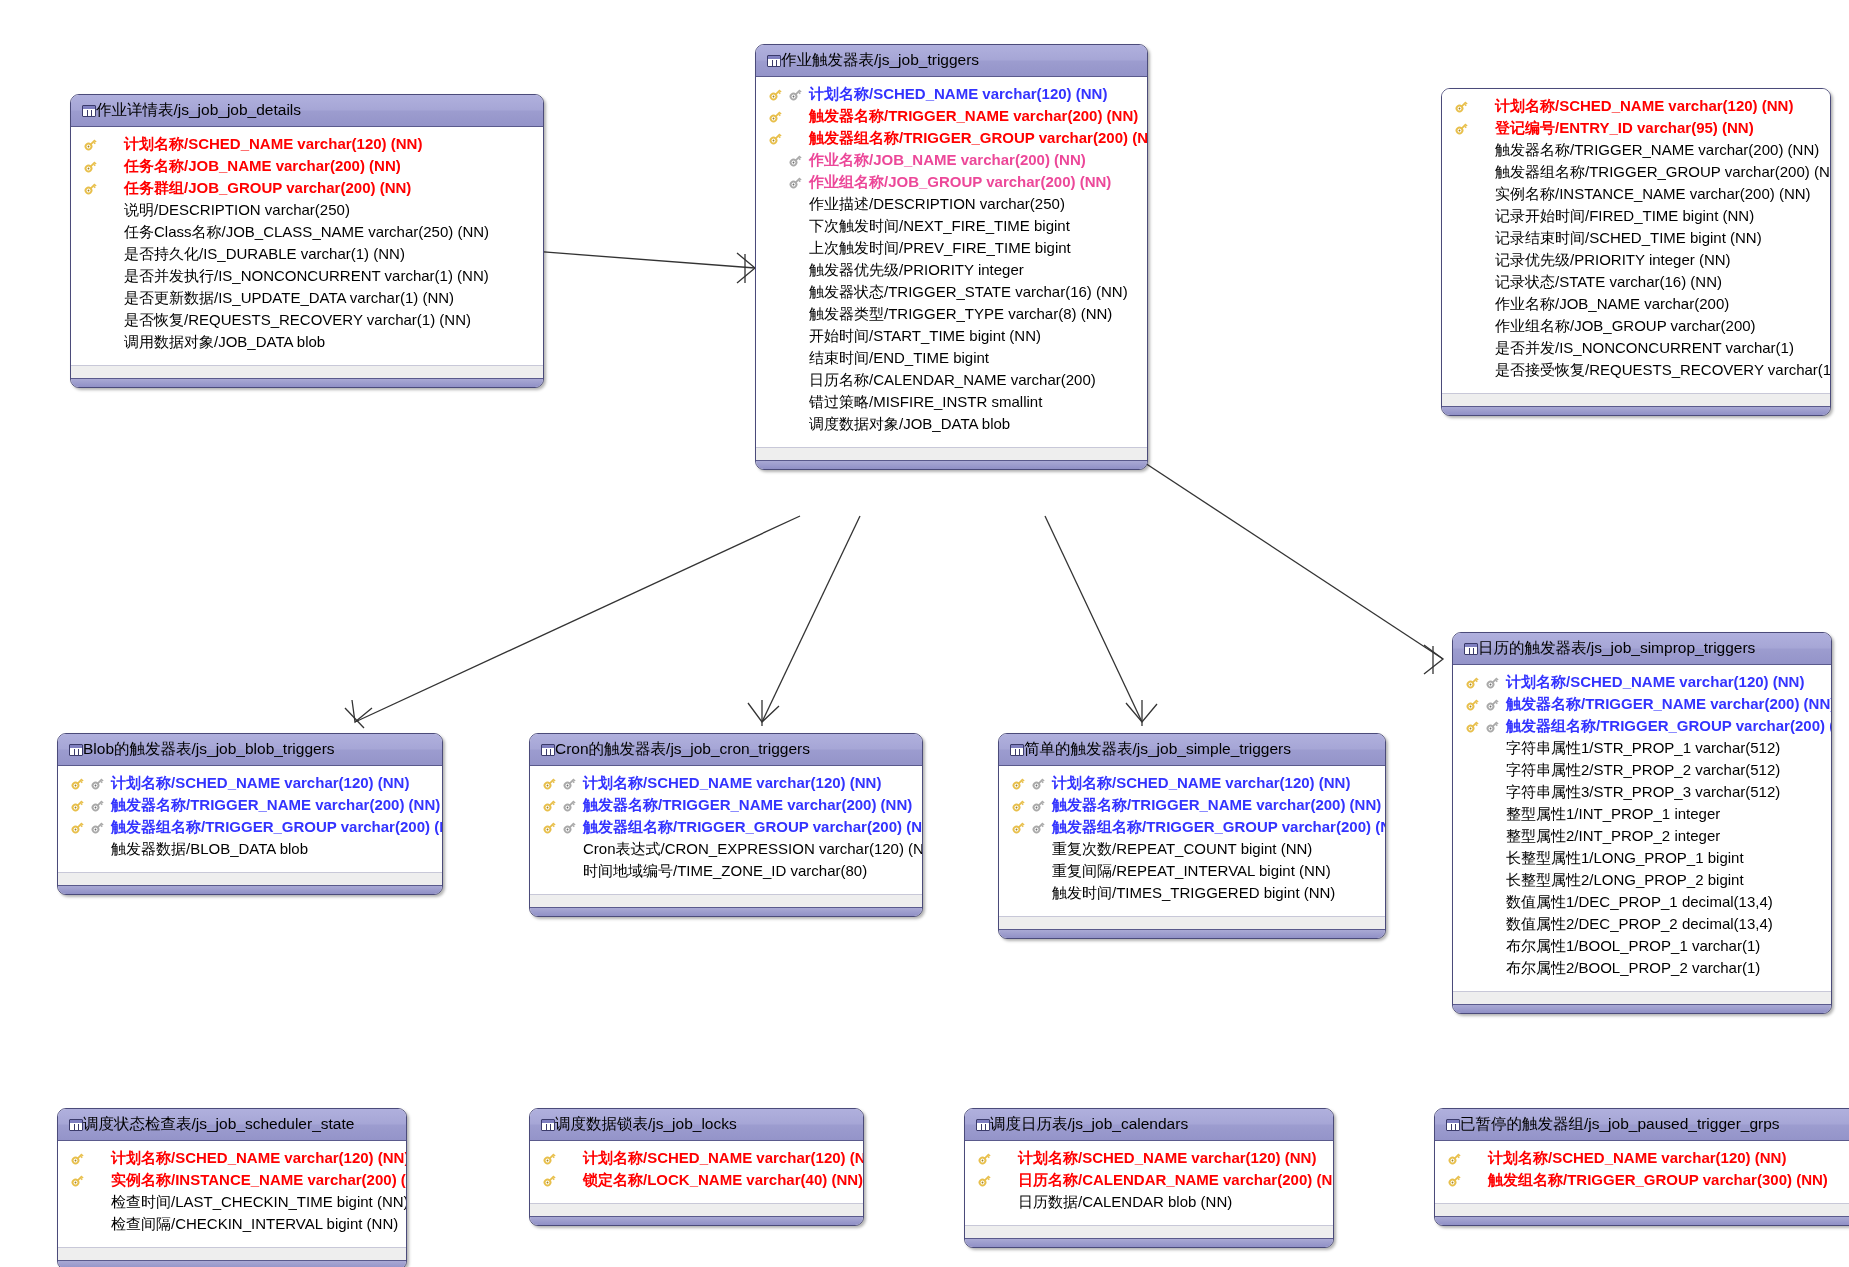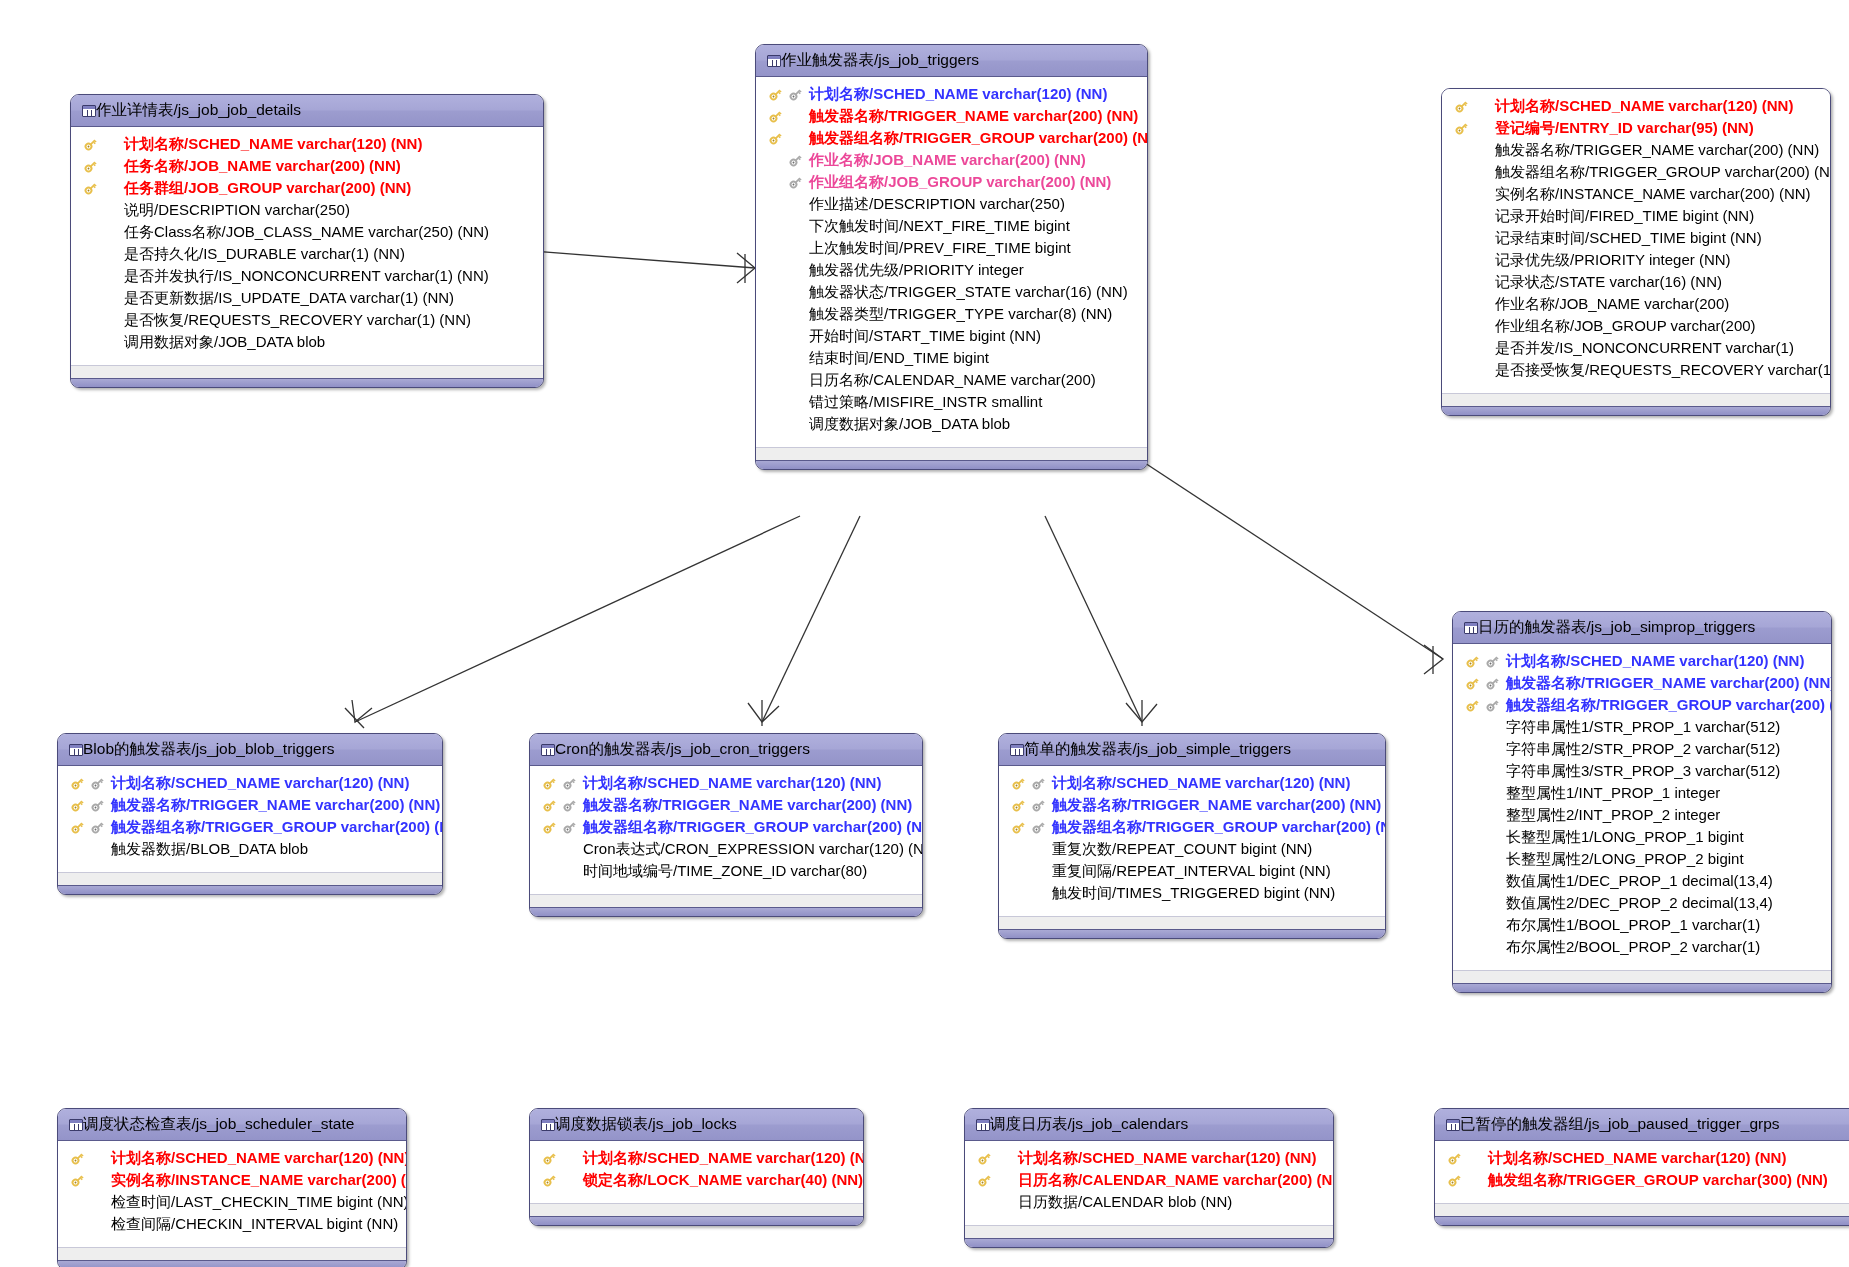--- a/index.html
+++ b/index.html
@@ -450,21 +450,21 @@
         </div>
         <div class="attr plain">
           <span class="keyslot"></span>
           <span class="keyslot"></span>
           <span class="attr-text">是否接受恢复/REQUESTS_RECOVERY varchar(1)</span>
         </div>
       </div>
       <div class="entity-footer"></div>
       <div class="entity-foot-bar"></div>
     </div>
-    <div class="entity" style="left: 1452px; top: 611px; width: 380px;">
+    <div class="entity" style="left: 1452px; top: 632px; width: 380px;">
       <div class="entity-header">
         <span class="table-icon"></span>
         <span>日历的触发器表/js_job_simprop_triggers</span>
       </div>
       <div class="entity-body">
         <div class="attr pkfk">
           <span class="keyslot">
             <svg class="keyicon" width="15" height="15" viewBox="0 0 16 16">
               <g transform="rotate(-45 8 8)">
                 <circle cx="5" cy="8" r="3.1" fill="none" stroke="#e8bf4a" stroke-width="2"></circle>

